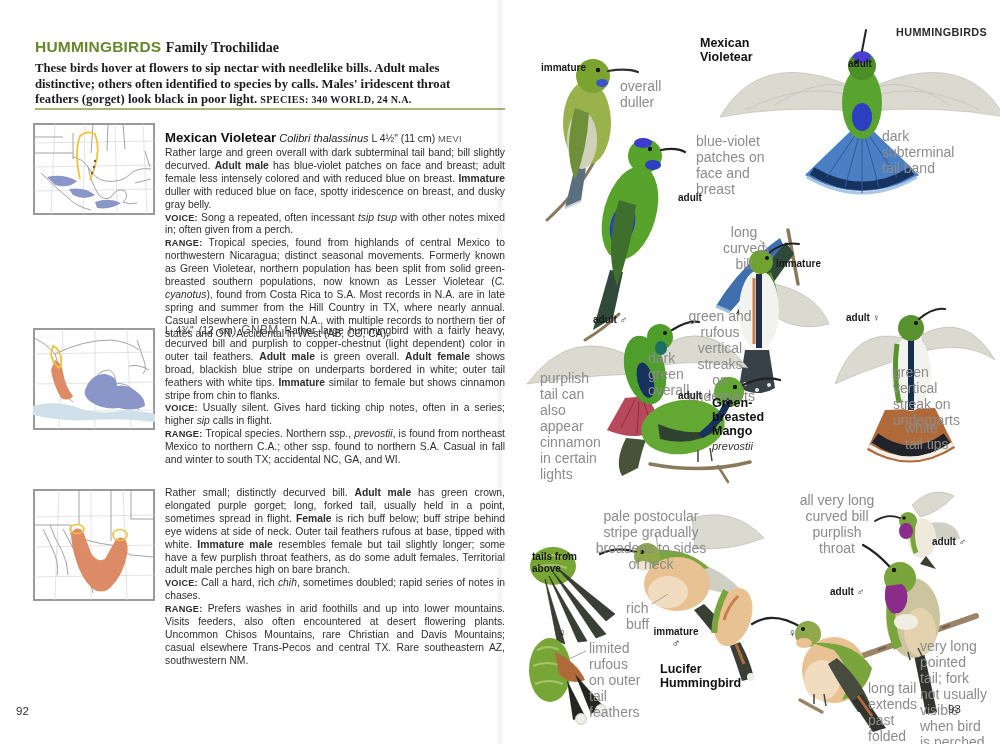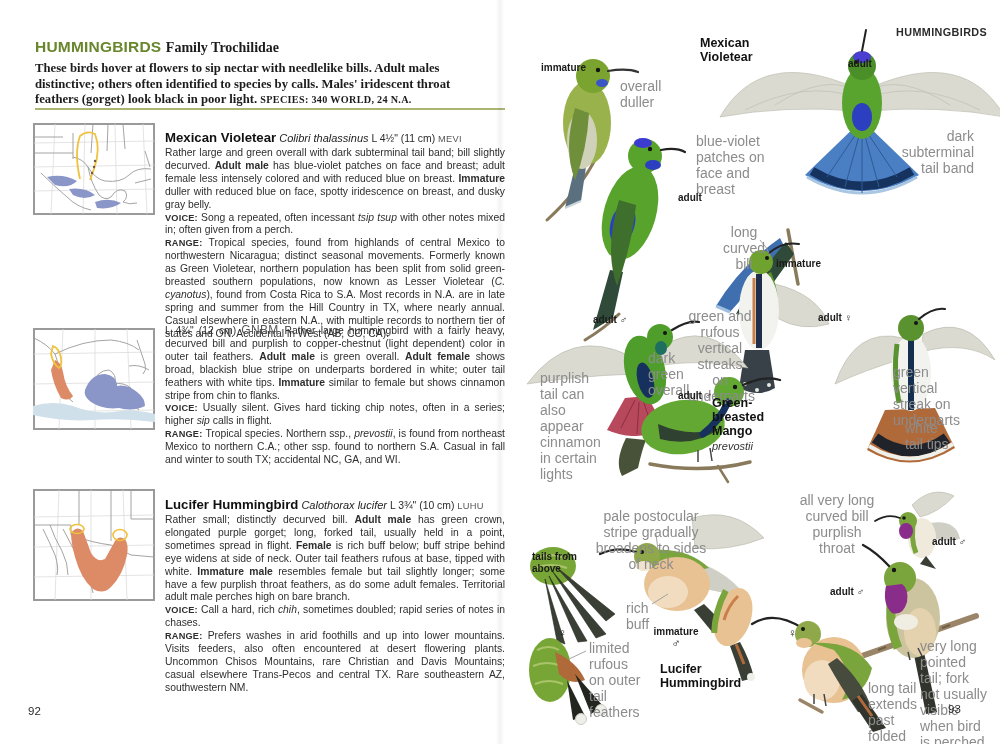--- a/index.html
+++ b/index.html
@@ -137,29 +137,28 @@
 
 <div class="abs" style="left:165px;top:324px;width:340px;">
   <div class="sp-body">
     <p><span class="sz">L 4¾" (12 cm)  </span><span class="code">GNBM   </span><span>Rather large hummingbird with a fairly heavy, decurved bill and purplish to copper-chestnut (light dependent) color in outer tail feathers. </span><span class="b">Adult male</span><span> is green overall. </span><span class="b">Adult female</span><span> shows broad, blackish blue stripe on underparts bordered in white; outer tail feathers with white tips. </span><span class="b">Immature</span><span> similar to female but shows cinnamon stripe from chin to flanks.</span></p>
     <p><span class="v">VOICE: </span><span>Usually silent. Gives hard ticking chip notes, often in a series; higher </span><span class="i">sip</span><span> calls in flight.</span></p>
     <p><span class="v">RANGE: </span><span>Tropical species. Northern ssp., </span><span class="i">prevostii</span><span>, is found from northeast Mexico to northern C.A.; other ssp. found to northern S.A. Casual in fall and winter to south TX; accidental NC, GA, and WI.</span></p>
   </div>
 </div>
 
 <div class="abs" style="left:165px;top:487px;width:340px;">
-  <div class="sp-head"><span class="nm">Lucifer Hummingbird</span><span class="sci">  Calothorax lucifer</span><span class="sz">  L 3¾" (10 cm)  </span><span class="code">LUHU</span></div>
   <div class="sp-body">
     <p><span>Rather small; distinctly decurved bill. </span><span class="b">Adult male</span><span> has green crown, elongated purple gorget; long, forked tail, usually held in a point, sometimes spread in flight. </span><span class="b">Female</span><span> is rich buff below; buff stripe behind eye widens at side of neck. Outer tail feathers rufous at base, tipped with white. </span><span class="b">Immature male</span><span> resembles female but tail slightly longer; some have a few purplish throat feathers, as do some adult females. Territorial adult male perches high on bare branch.</span></p>
     <p><span class="v">VOICE: </span><span>Call a hard, rich </span><span class="i">chih</span><span>, sometimes doubled; rapid series of notes in chases.</span></p>
     <p><span class="v">RANGE: </span><span>Prefers washes in arid foothills and up into lower mountains. Visits feeders, also often encountered at desert flowering plants. Uncommon Chisos Mountains, rare Christian and Davis Mountains; casual elsewhere Trans-Pecos and central TX. Rare southeastern AZ, southwestern NM.</span></p>
   </div>
 </div>
 
-<div class="abs pagenum" style="left:28px;top:705px;text-align:right;">92</div>
+<div class="abs pagenum" style="left:16px;top:705px;text-align:right;">92</div>
 
 <div class="abs gutter"></div>
 
 <div class="abs rp-header" style="left:896px;top:26px;">HUMMINGBIRDS</div>
 
 <svg class="abs" style="left:535px;top:38px;" width="105" height="195" viewBox="0 0 105 195">
   <path d="M12,182 Q45,152 62,118" stroke="#8a7a5c" stroke-width="3" fill="none" stroke-linecap="round"></path>
   <path d="M42,120 L30,170 L46,163 L52,122 Z" fill="#5b707f"></path>
   <path d="M30,170 L46,163" stroke="#c9d4da" stroke-width="2"></path>
   <ellipse cx="52" cy="85" rx="24" ry="42" fill="#9ab24b"></ellipse>
@@ -374,26 +373,26 @@
     <path d="M760,240 Q768,248 770,256"></path>
   </g>
 </svg>
 
 <div class="abs lblsp" style="left:700px;top:36px;width:78px;">Mexican Violetear</div>
 <div class="abs lblb" style="left:541px;top:62px;">immature</div>
 <div class="abs lbl" style="left:620px;top:78px;width:42px;">overall duller</div>
 <div class="abs lblb" style="left:848px;top:58px;">adult</div>
 <div class="abs lbl" style="left:696px;top:133px;width:80px;">blue-violet patches on face and breast</div>
 <div class="abs lblb" style="left:678px;top:192px;">adult</div>
-<div class="abs lbl" style="left:882px;top:128px;width:92px;text-align:right;">dark subterminal tail band</div>
+<div class="abs lbl" style="left:882px;top:128px;width:92px;">dark subterminal tail band</div>
 <div class="abs lbl tc" style="left:718px;top:224px;width:52px;">long curved bill</div>
 <div class="abs lblb" style="left:776px;top:258px;">immature</div>
 <div class="abs lblb" style="left:593px;top:314px;">adult ♂</div>
 <div class="abs lbl tc" style="left:688px;top:308px;width:64px;">green and rufous vertical streaks on underparts</div>
-<div class="abs lblb" style="left:818px;top:312px;">adult ♀</div>
+<div class="abs lblb" style="left:846px;top:312px;">adult ♀</div>
 <div class="abs lbl" style="left:648px;top:350px;width:48px;">dark green overall</div>
 <div class="abs lbl tr" style="left:540px;top:370px;width:68px;">purplish tail can also appear cinnamon in certain lights</div>
 <div class="abs lblb" style="left:678px;top:390px;">adult ♂</div>
 <div class="abs lblsp" style="left:712px;top:396px;width:90px;">Green-breasted Mango</div>
 <div class="abs lblssp" style="left:712px;top:440px;">prevostii</div>
 <div class="abs lbl" style="left:893px;top:364px;width:62px;">green vertical streak on underparts</div>
 <div class="abs lbl" style="left:905px;top:420px;width:46px;">white tail tips</div>
 <div class="abs lbl tc" style="left:796px;top:492px;width:82px;">all very long curved bill purplish throat</div>
 <div class="abs lblb" style="left:932px;top:536px;">adult ♂</div>
 <div class="abs lblb" style="left:532px;top:551px;width:50px;">tails from above</div>

